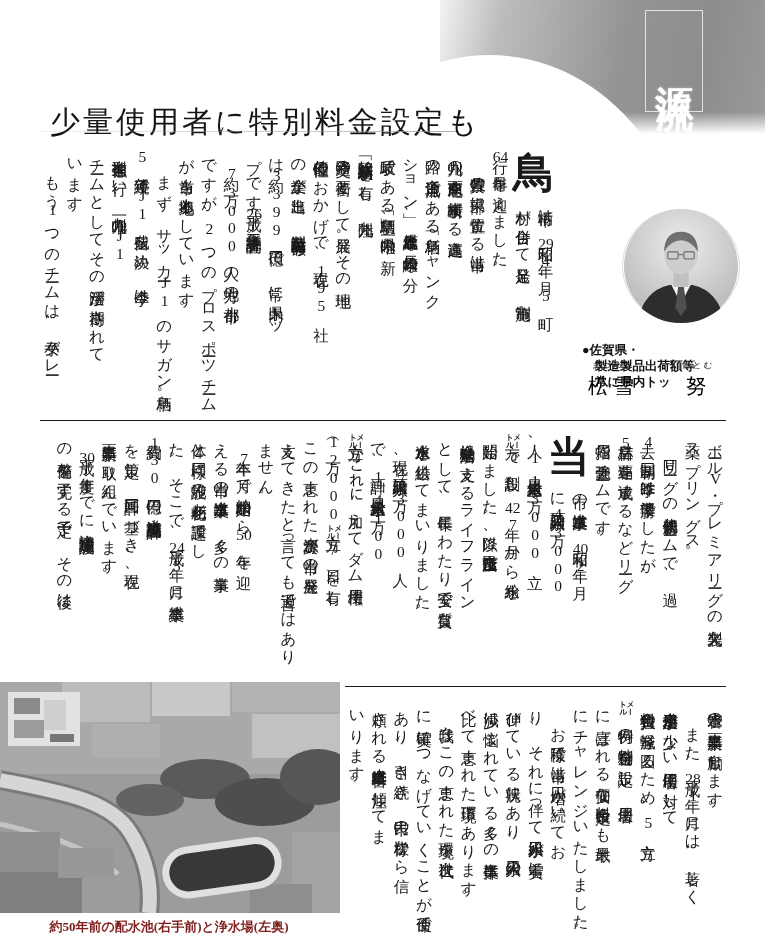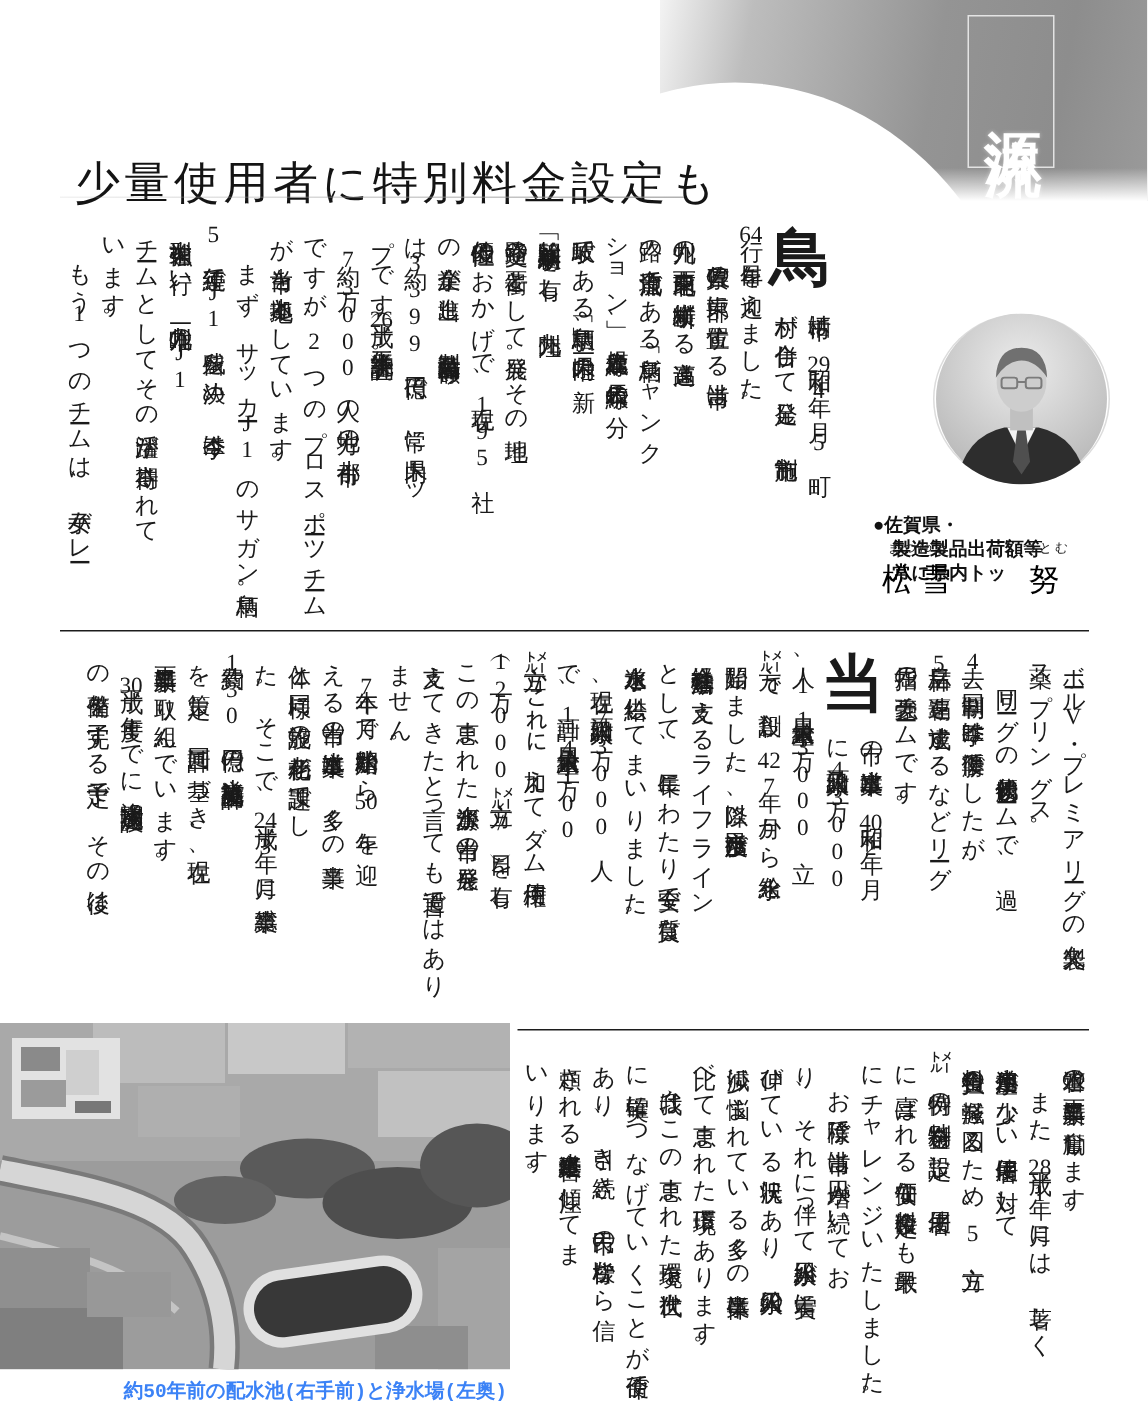--- a/index.html
+++ b/index.html
@@ -56,24 +56,24 @@
   .name-block{position:absolute;left:588px;top:360px;display:flex;gap:44px;
     font-family:"Liberation Serif","DejaVu Serif",serif;}
   .name-unit{display:flex;flex-direction:column;align-items:center;}
   .kana{font-size:8.5px;letter-spacing:2px;color:#222;
     font-family:"Liberation Sans","DejaVu Sans",sans-serif;}
   .kanji{font-size:21px;letter-spacing:4px;color:#000000;}
 
   
   .aerial{position:absolute;left:0;top:682px;width:340px;height:231px;overflow:hidden;}
   .aerial svg{display:block;width:100%;height:100%;}
-  .aerial-caption{position:absolute;left:0;top:918px;width:340px;text-align:right;
+  .aerial-caption{position:absolute;left:0;top:918px;width:340px;text-align:center;
     padding-right:2px;box-sizing:border-box;
-    font-family:Liberation Mono, monospace;
-    font-weight:bold;font-size:13px;color:#3b82f6;}
+    font-family:Liberation Serif, serif;
+    font-weight:bold;font-size:13px;color:#7f1d1d;}
 </style>
 </head>
 <body>
 
 <div id="page">
 
   <div class="banner">
     <div class="banner-grad"></div>
     <div class="banner-curve"></div>
     <div class="banner-fade"></div>

